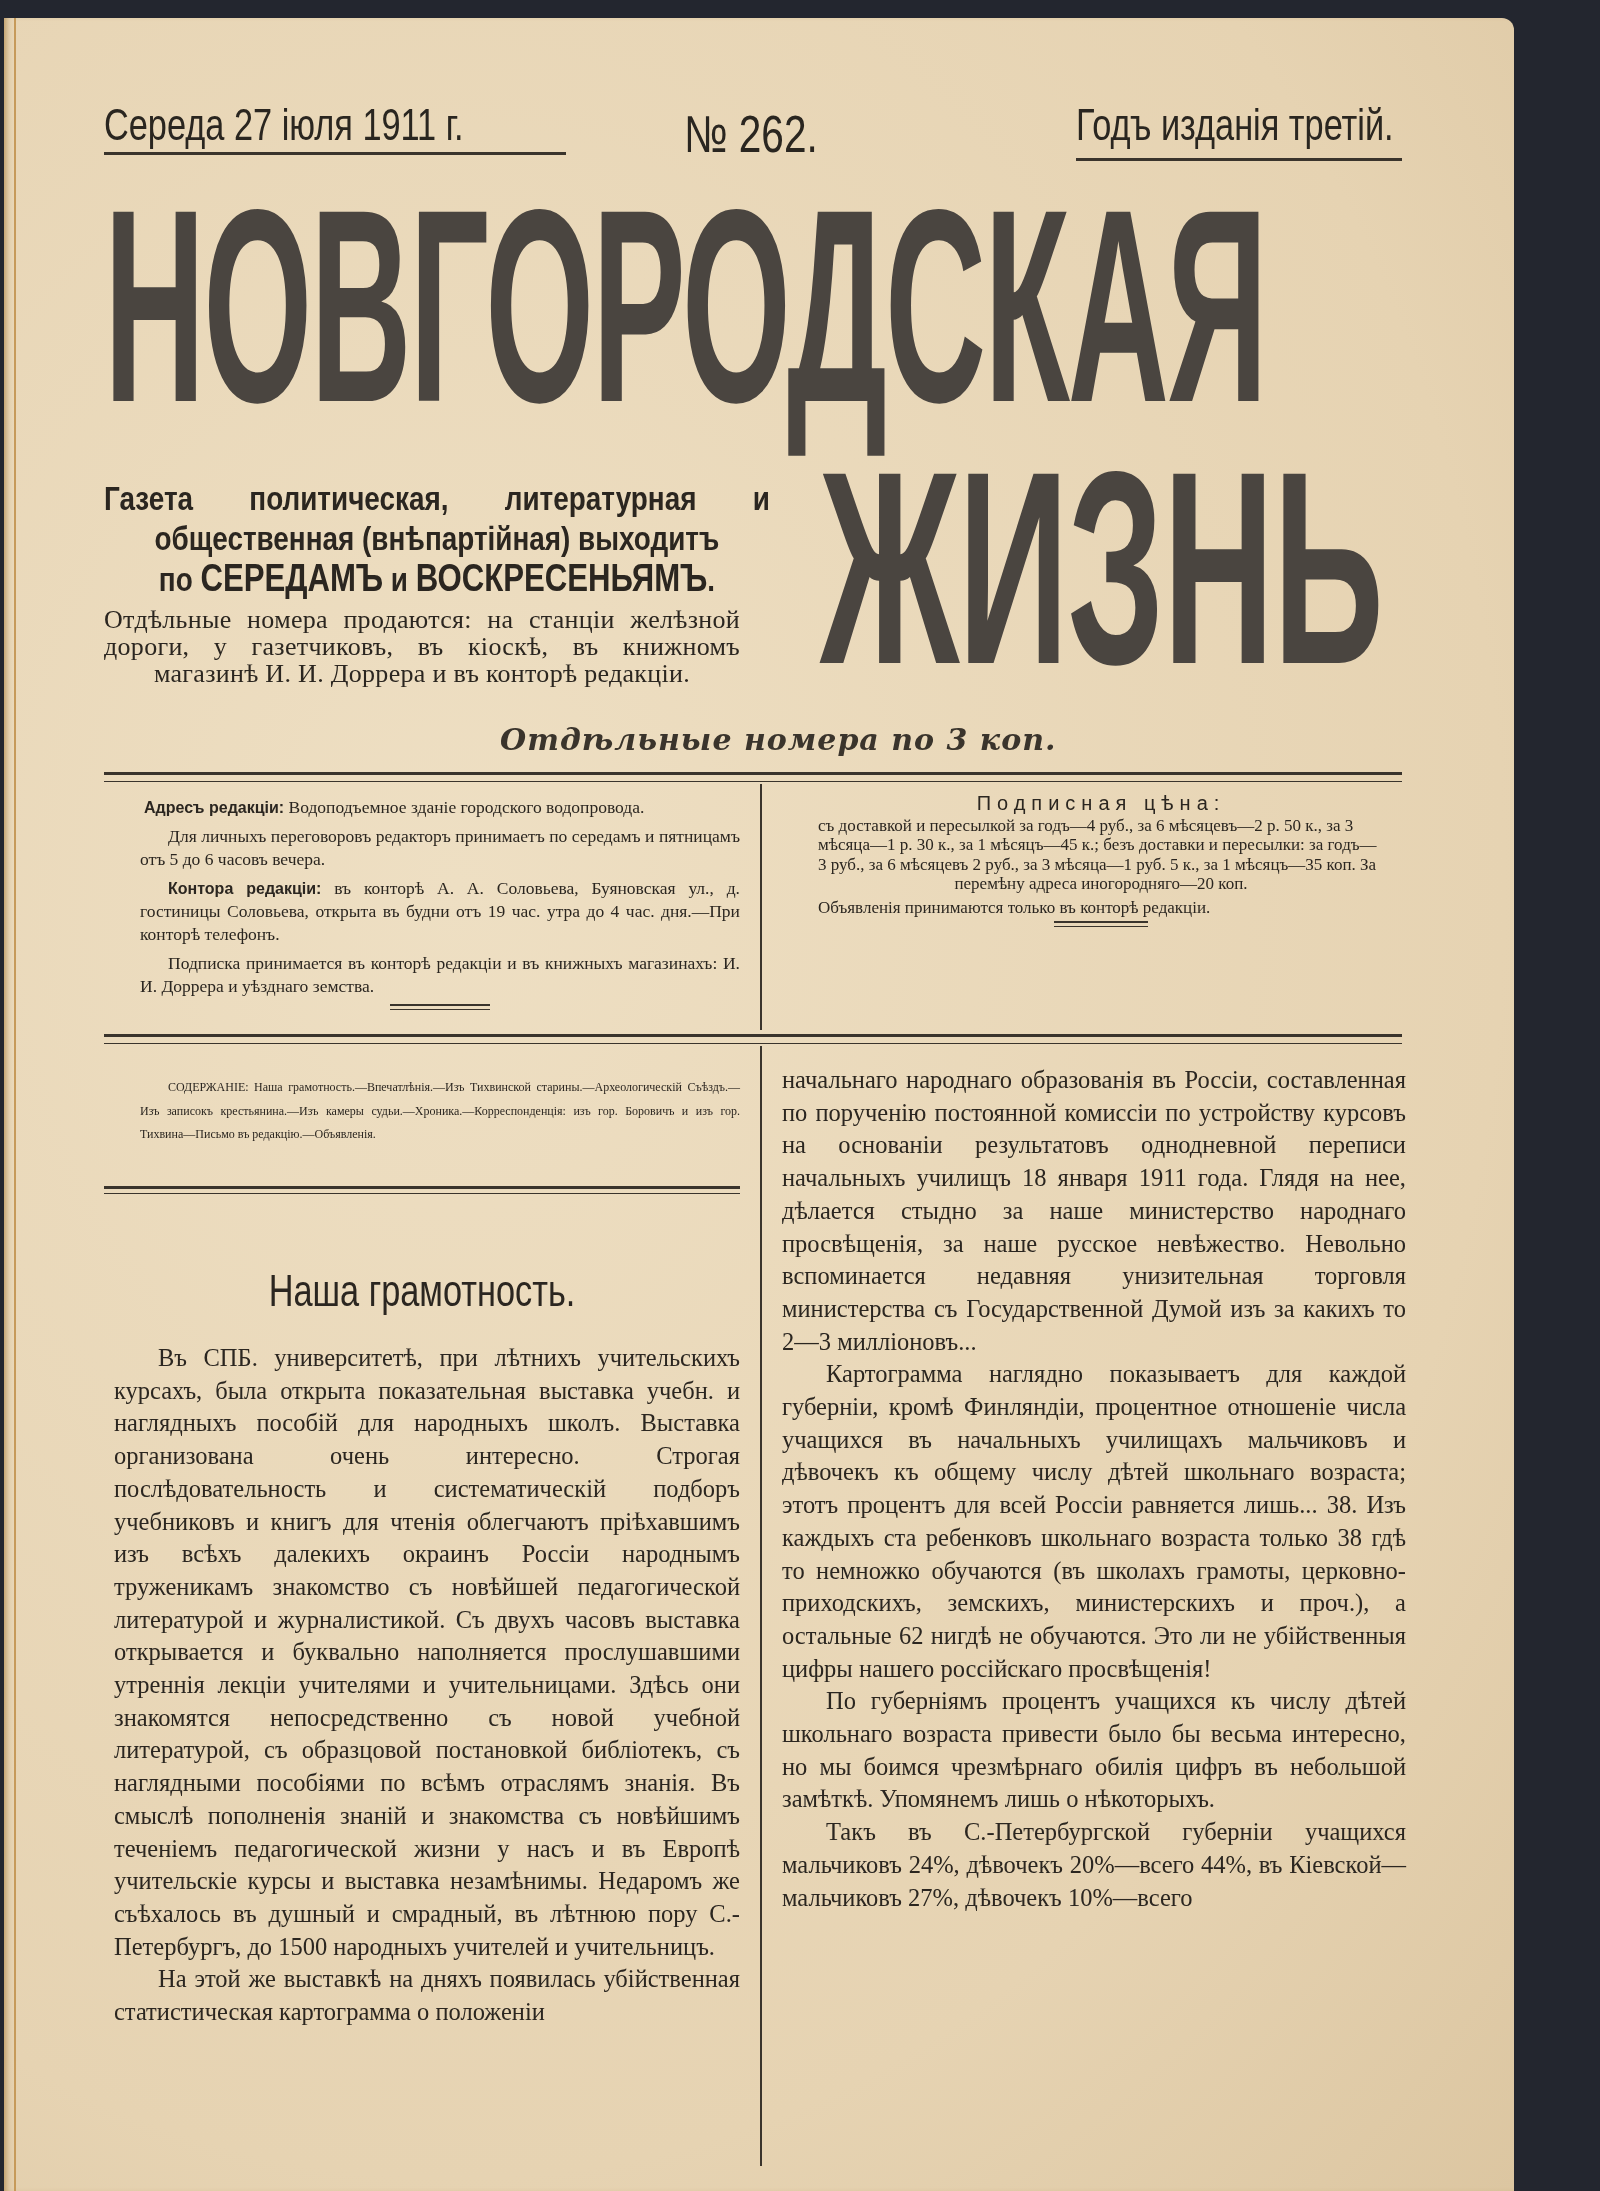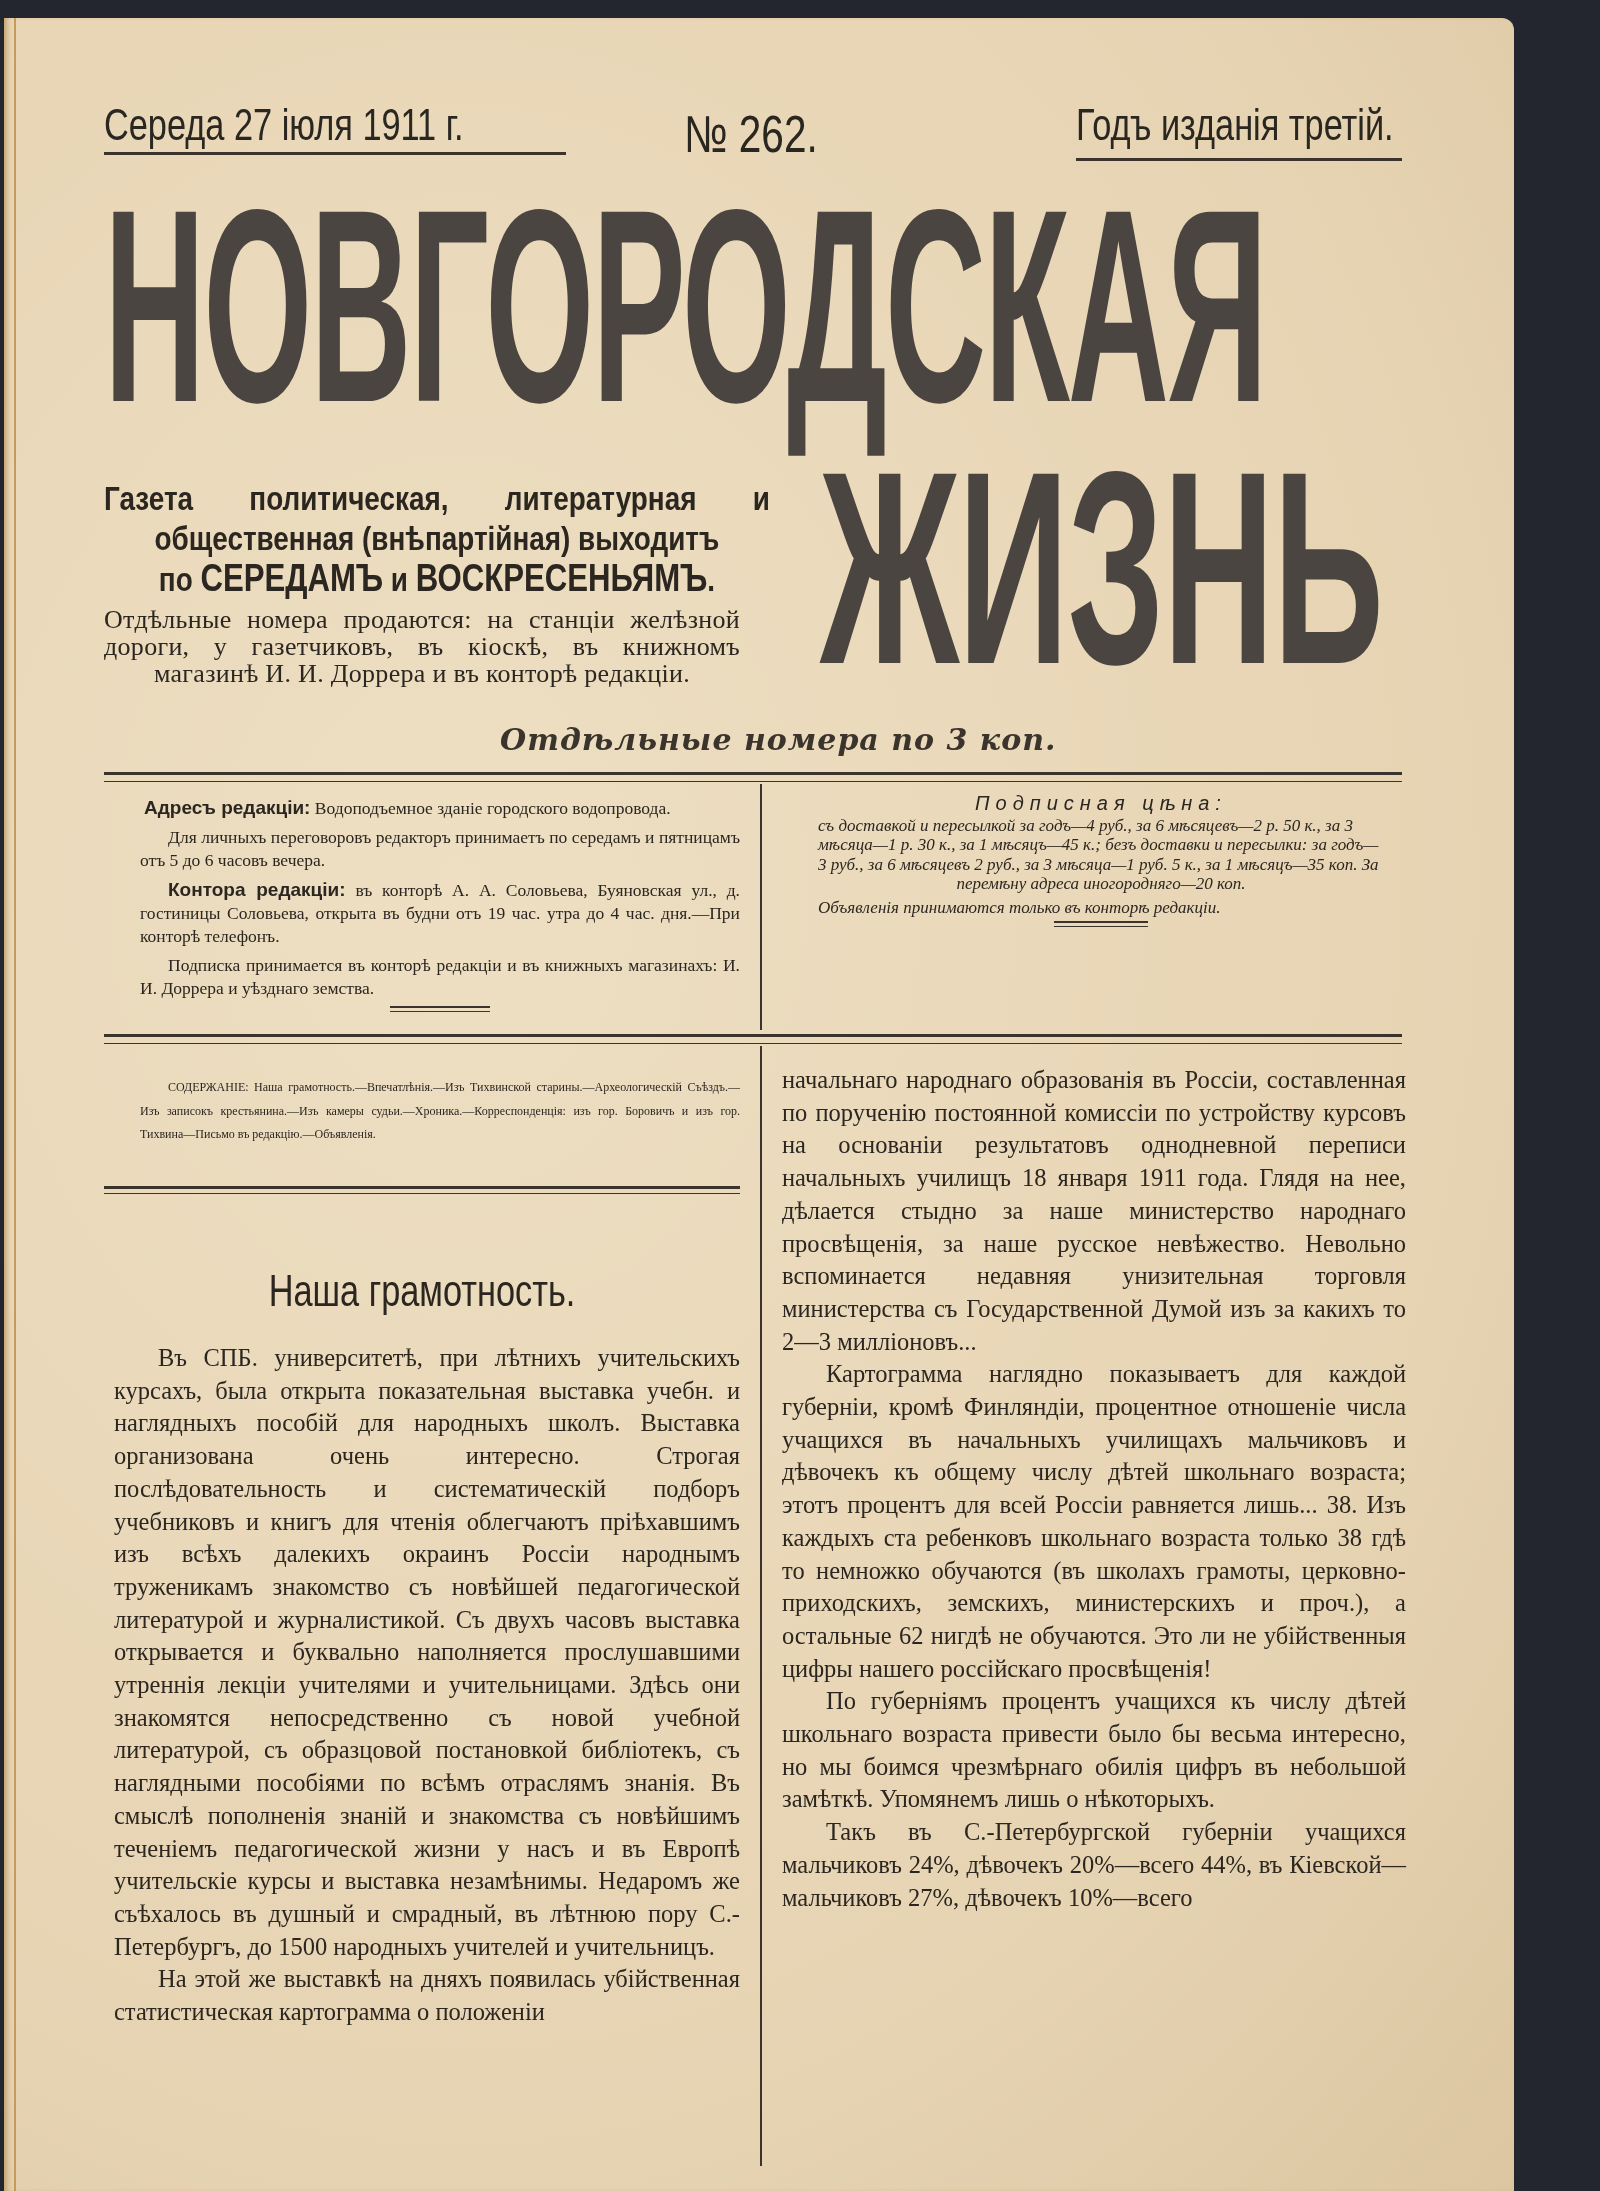--- a/index.html
+++ b/index.html
@@ -28,22 +28,22 @@
     transform:scaleX(0.56); transform-origin:left top;
   }
   .tagline { font-family:"Liberation Sans", sans-serif; font-weight:bold; font-size:34px; line-height:40px; text-align:justify; text-align-last:center; transform:scaleX(0.82); transform-origin:left top; width:812px; }
   .tagline .big { font-size:38px; }
   .sales { font-family:Liberation Serif, serif; font-size:26px; line-height:27px; text-align:justify; text-align-last:center; width:636px; letter-spacing:0.3px; }
   .price-line { font-family:"DejaVu Serif", serif; font-style:italic; font-weight:bold; font-size:30px; white-space:nowrap; letter-spacing:1px; color:#3a342c; }
   .double-rule { position:absolute; height:6px; border-top:3px solid #3a342c; border-bottom:1px solid #3a342c; }
   .vrule { position:absolute; width:2px; background:#3a342c; }
   .small { font-family:"Liberation Serif", serif; font-size:17.5px; line-height:23px; text-align:justify; }
   .small p { margin:0 0 6px 0; text-indent:28px; }
-  .small b { font-family:"Liberation Sans", sans-serif; font-size:19px; }
-  .small-r { font-family:"Liberation Serif", serif; font-size:17px; line-height:19.5px; text-align:justify;font-style:italic; }
+  .small b { font-family:"Liberation Sans", sans-serif; font-size:16px; }
+  .small-r { font-family:"Liberation Serif", serif; font-size:17px; line-height:19.5px; text-align:justify; }
   .small-r p { margin:0 0 4px 0; }
   .center-l { text-align:left; text-align-last:center; }
   .spaced-head { font-family:"Liberation Sans", sans-serif; font-size:20px; letter-spacing:6px; text-align:center; margin-bottom:2px; }
   .short-rule { height:3px; border-top:2px solid #3a342c; border-bottom:1px solid #3a342c; margin:0 auto; }
   .contents { font-family:"Liberation Serif", serif; font-size:12px; line-height:23.5px; text-align:justify; text-indent:28px; }
   .article-title { font-family:"Liberation Sans", sans-serif; font-size:44px; text-align:center; transform:scaleX(0.78); transform-origin:center top; white-space:nowrap; }
   .body-col { font-family:"Liberation Serif", serif; font-size:24.5px; line-height:32.7px; text-align:justify; }
   .body-col p { margin:0; text-indent:44px; }
   .body-col p.cont { text-indent:0; }
   .spine { position:absolute; left:14px; top:18px; width:2px; height:2173px; background:#c69a5a; }

